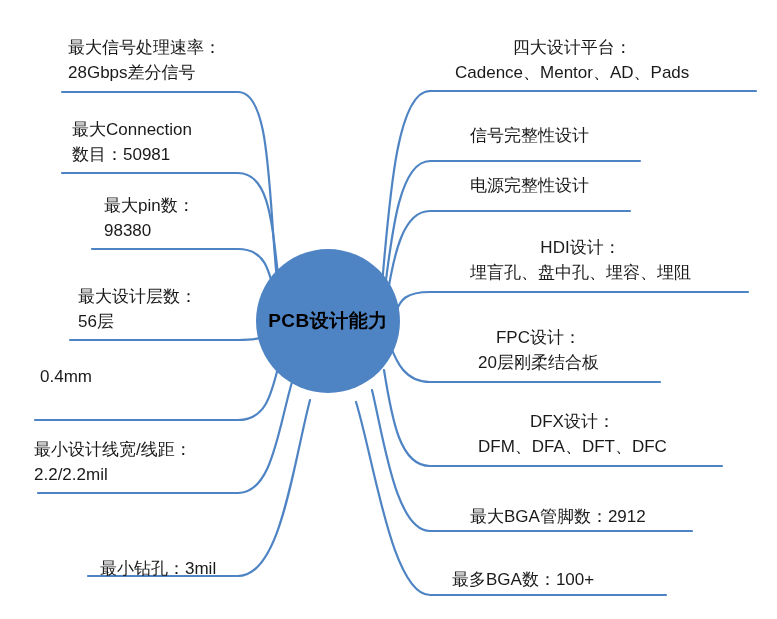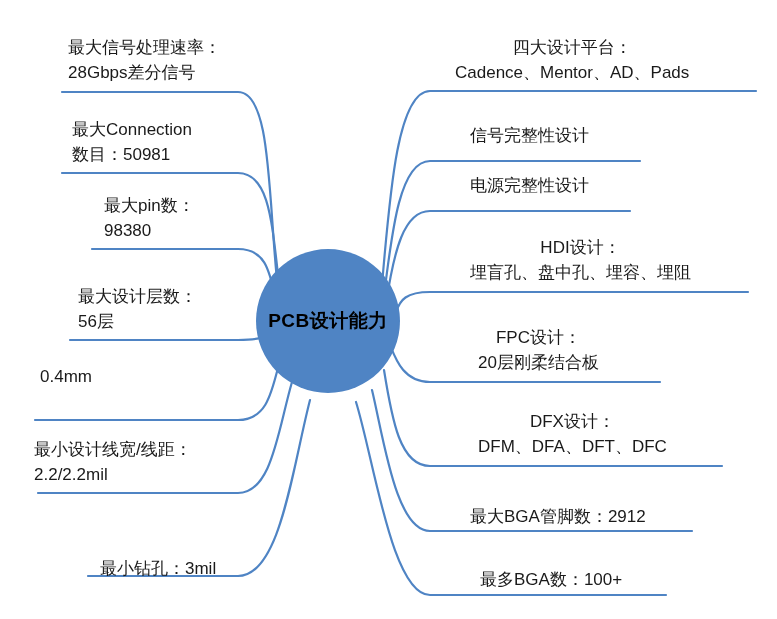--- a/index.html
+++ b/index.html
@@ -146,17 +146,17 @@
 
   <div class="node right" style="left:470px; top:410px;margin-left:8px;">
     <span class="l1">DFX设计：</span>
     <span class="l2">DFM、DFA、DFT、DFC</span>
   </div>
 
   <div class="node right" style="left:470px; top:505px;">
     <span class="l1">最大BGA管脚数：2912</span>
   </div>
 
-  <div class="node right" style="left:452px; top:568px;margin-left:28px;">
+  <div class="node right" style="left:452px; top:568px;">
     <span class="l1">最多BGA数：100+</span>
   </div>
 
 </div>
 
 </body></html>

